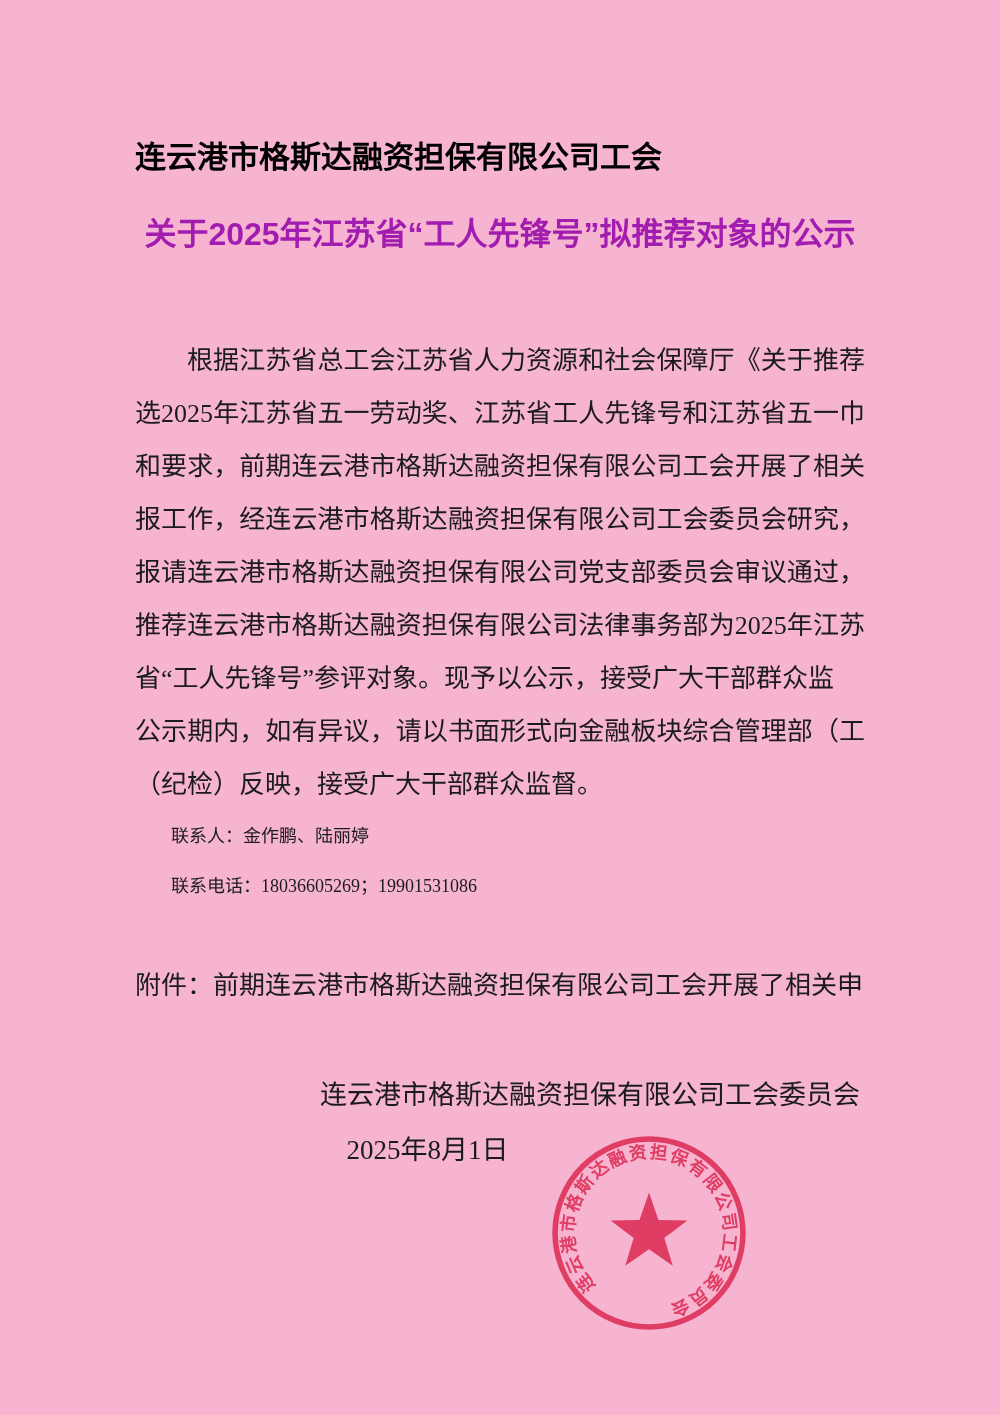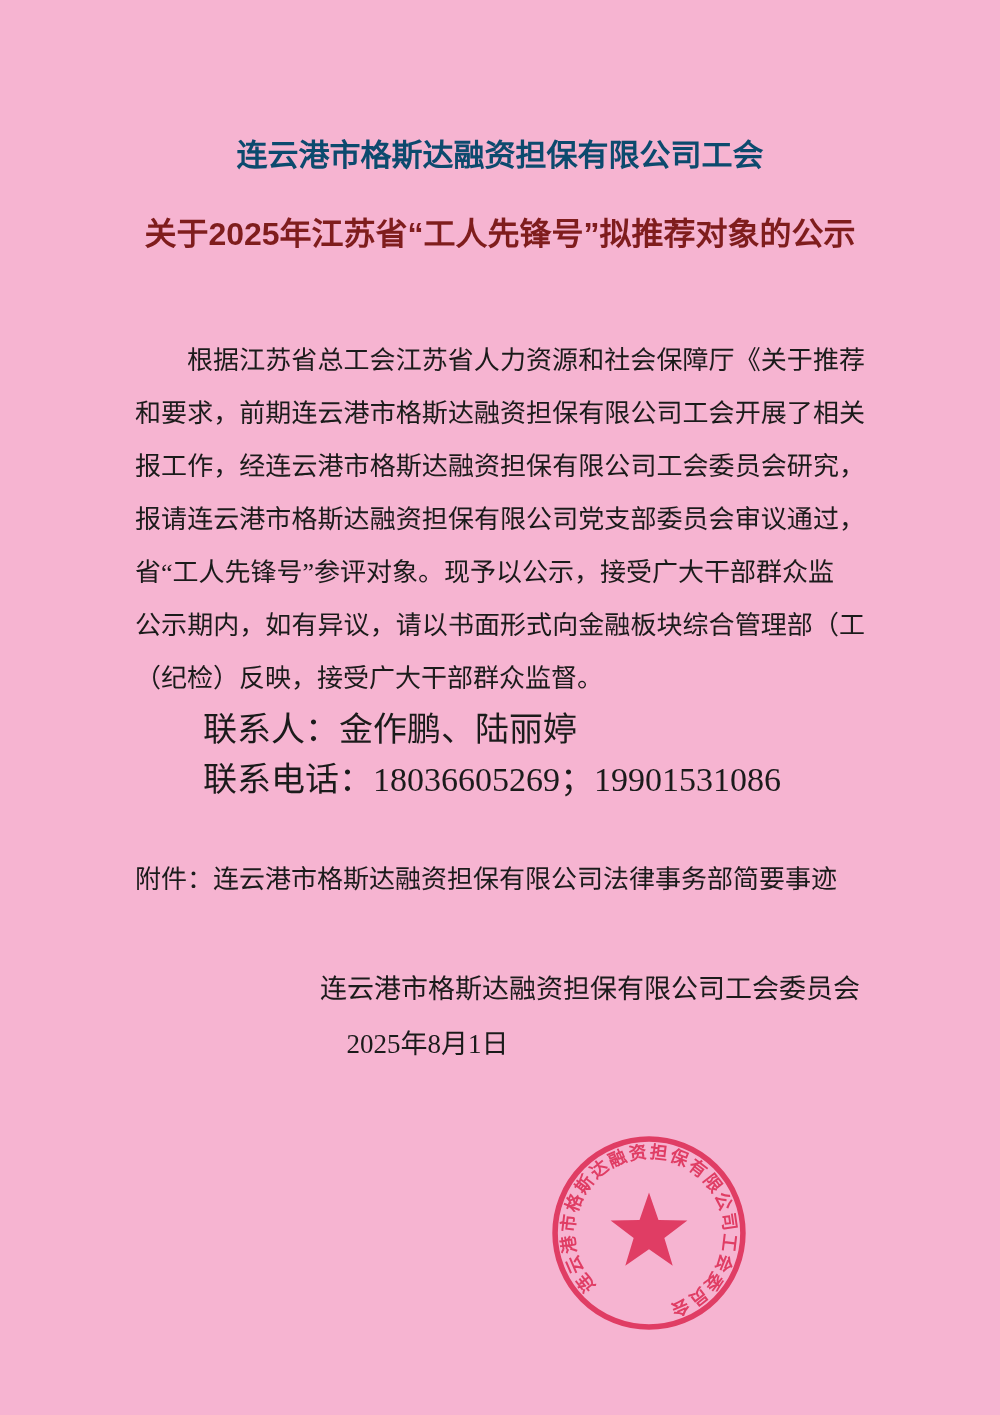--- a/index.html
+++ b/index.html
@@ -14,55 +14,55 @@
     background:#f6b4d1;
     overflow:hidden;
     color:#1b1b1b;
   }
   .content {
     position:relative;
     padding:130px 135px 0 135px;
     width:730px;
   }
   .doc-title {
-    font-family:Liberation Mono, monospace;
+    font-family:Liberation Serif, serif;
     font-weight:900;
-    text-align:center;
-    color:#0c4a6e;
+    text-align:left;
+    color:#000000;
     font-size:31px;
     line-height:56px;
     letter-spacing:0px;
     white-space:nowrap;
   }
   .doc-subtitle {
     font-family:"Liberation Sans","DejaVu Sans",sans-serif;
     font-weight:900;
     text-align:center;
-    color:#7f1d1d;
+    color:#a21caf;
     font-size:32px;
     line-height:56px;
     margin-top:20px;
     white-space:nowrap;
   }
   .body-block { margin-top:72px; }
   .line {
     font-size:26px;
     line-height:53px;
     height:53px;
     text-align:justify;
     text-align-last:justify;
     overflow:hidden;
   }
   .line.last {
     text-align:left;
     text-align-last:left;
   }
   .line.indent { text-indent:2em; }
   .contact-line {
-    font-size:34px;
+    font-size:18px;
     line-height:50px;
     height:50px;
     text-indent:2em;
   }
   .attachment-line {
     font-size:26px;
     line-height:53px;
     height:53px;
     margin-top:48px;
   }
@@ -97,36 +97,38 @@
 <div class="page">
   <div class="content">
 
     <div class="doc-title">连云港市格斯达融资担保有限公司工会</div>
 
     <div class="doc-subtitle">关于2025年江苏省“工人先锋号”拟推荐对象的公示</div>
 
     <div class="body-block">
       <div>
           <div class="line indent">根据江苏省总工会江苏省人力资源和社会保障厅《关于推荐评</div>
+          <div class="line">选2025年江苏省五一劳动奖、江苏省工人先锋号和江苏省五一巾</div>
           <div class="line">和要求，前期连云港市格斯达融资担保有限公司工会开展了相关申</div>
           <div class="line">报工作，经连云港市格斯达融资担保有限公司工会委员会研究，并</div>
           <div class="line">报请连云港市格斯达融资担保有限公司党支部委员会审议通过，拟</div>
+          <div class="line">推荐连云港市格斯达融资担保有限公司法律事务部为2025年江苏</div>
           <div class="line last">省“工人先锋号”参评对象。现予以公示，接受广大干部群众监督。</div>
         </div>
 
       <div>
           <div class="line">公示期内，如有异议，请以书面形式向金融板块综合管理部（工会）</div>
           <div class="line last">（纪检）反映，接受广大干部群众监督。</div>
         </div>
 
       <div class="contact-line">联系人：金作鹏、陆丽婷</div>
 
       <div class="contact-line">联系电话：18036605269；19901531086</div>
 
-      <div class="attachment-line">附件：连云港市格斯达融资担保有限公司法律事务部简要事迹</div>
+      <div class="attachment-line">附件：前期连云港市格斯达融资担保有限公司工会开展了相关申</div>
 
       <div class="signature-org">连云港市格斯达融资担保有限公司工会委员会</div>
 
       <div class="signature-date">2025年8月1日</div>
     </div>
   </div>
 
   <svg class="seal" viewBox="0 0 200 200" xmlns="http://www.w3.org/2000/svg">
     <circle cx="100" cy="100" r="93" fill="none" stroke="#e4305c" stroke-width="5.5"></circle>
     <polygon fill="#e4305c" points="100,60 109.4,87.1 138,87.6 115.2,104.9 123.5,132.4 100,116 76.5,132.4 84.8,104.9 62,87.6 90.6,87.1"></polygon>

